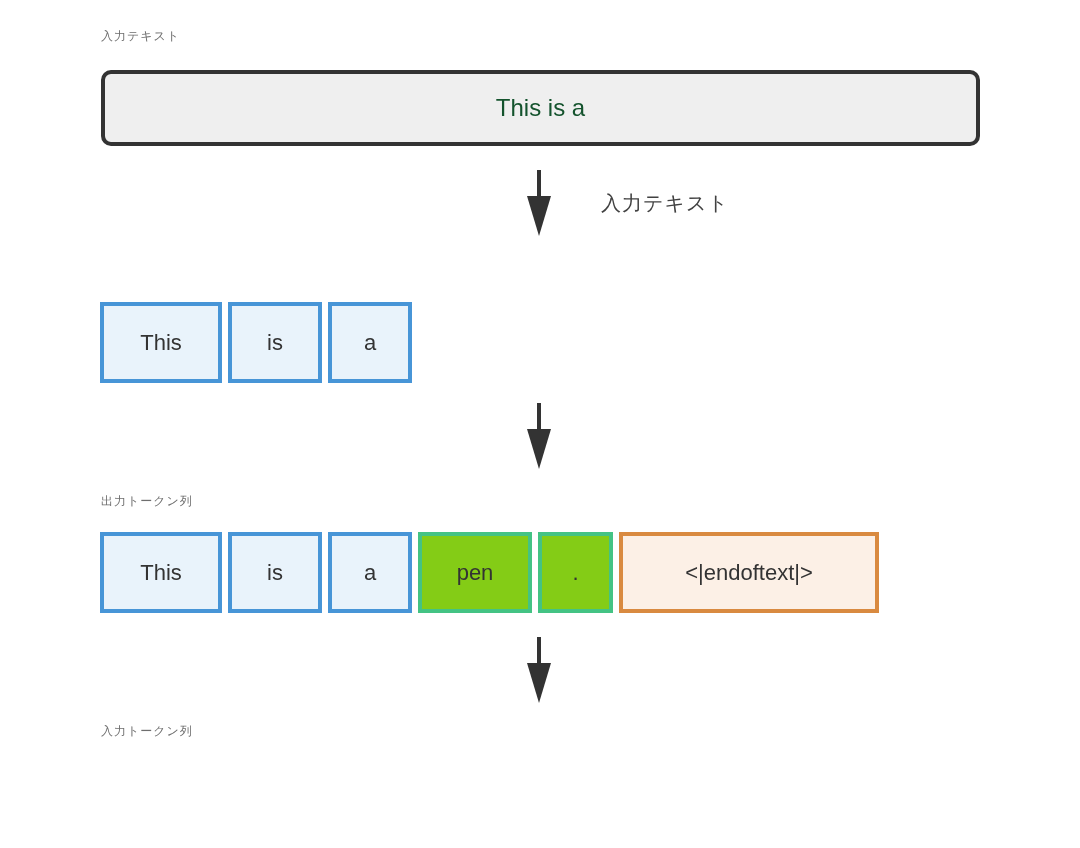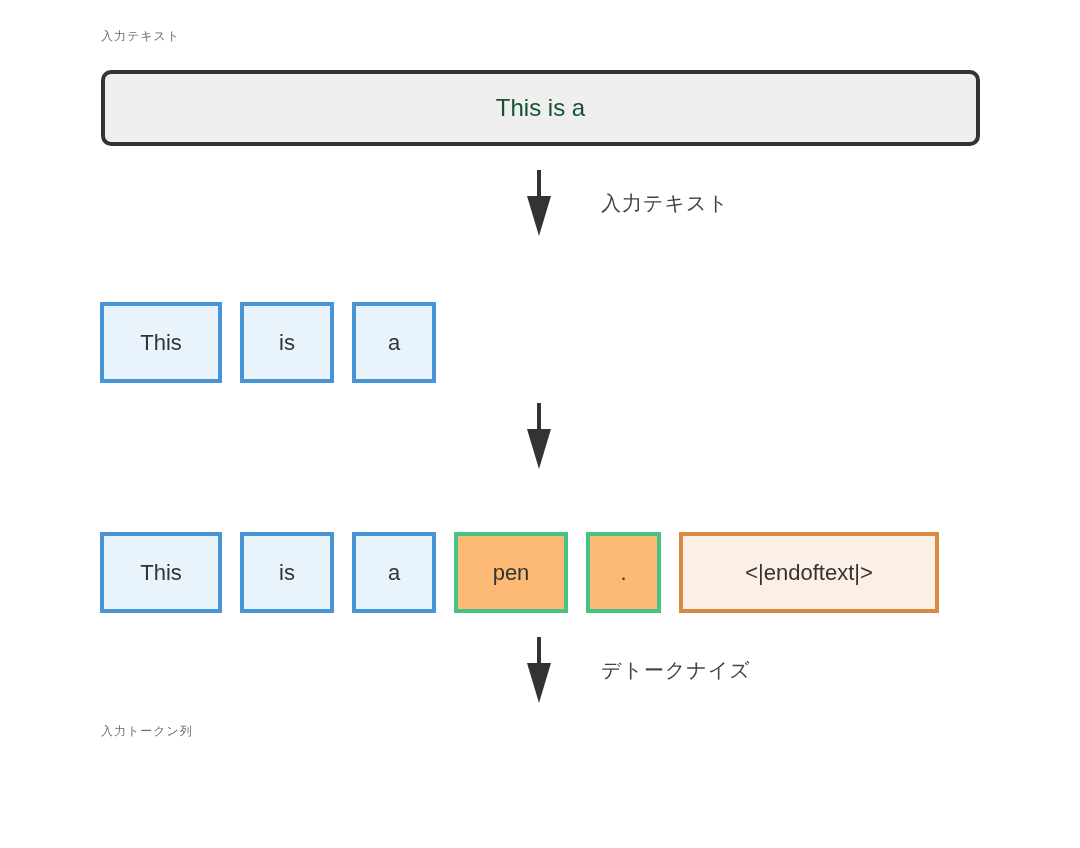--- a/index.html
+++ b/index.html
@@ -67,33 +67,33 @@
     font-size: 20px;
     color: #414141;
     letter-spacing: 1px;
     white-space: nowrap;
   }
   .token-row {
     position: absolute;
     left: 100px;
     height: 81px;
     display: flex;
-    gap: 18px;
+    gap: 6px;
   }
   .token {
     box-sizing: border-box;
     height: 81px;
     display: flex;
     align-items: center;
     justify-content: center;
     font-size: 22px;
     color: #333333;
   }
   .token.blue   { border: 4px solid #4795d7; background: #e9f3fb; }
-  .token.green  { border: 4px solid #44c384; background: #fdba74; }
+  .token.green  { border: 4px solid #44c384; background: #84cc16; }
   .token.orange { border: 4px solid #d98a40; background: #fcf0e6; }
 </style>
 </head>
 <body>
 
 <div class="canvas">
 
   <div class="section-label" style="top:28px">入力テキスト</div>
   <div class="text-box" style="top:70px">
     <span>This is a</span>
@@ -115,20 +115,21 @@
     <div class="token blue" style="width:84px">
       <span>a</span>
     </div>
   </div>
 
   <div class="arrow" style="top:403px">
     <div class="arrow-stem"></div>
     <div class="arrow-head"></div>
   </div>
 
+  <div class="section-label" style="top:493px">出力トークン列</div>
   <div class="token-row" style="top:532px">
     <div class="token blue" style="width:122px">
       <span>This</span>
     </div>
     <div class="token blue" style="width:94px">
       <span>is</span>
     </div>
     <div class="token blue" style="width:84px">
       <span>a</span>
     </div>
@@ -140,17 +141,16 @@
     </div>
     <div class="token orange" style="width:260px">
       <span>&lt;|endoftext|&gt;</span>
     </div>
   </div>
 
   <div class="arrow" style="top:637px">
     <div class="arrow-stem"></div>
     <div class="arrow-head"></div>
   </div>
-  <div class="arrow-label" style="top:637px">デトークナイズ</div>
 
   <div class="section-label" style="top:723px">入力トークン列</div>
 
 </div>
 
 </body></html>

